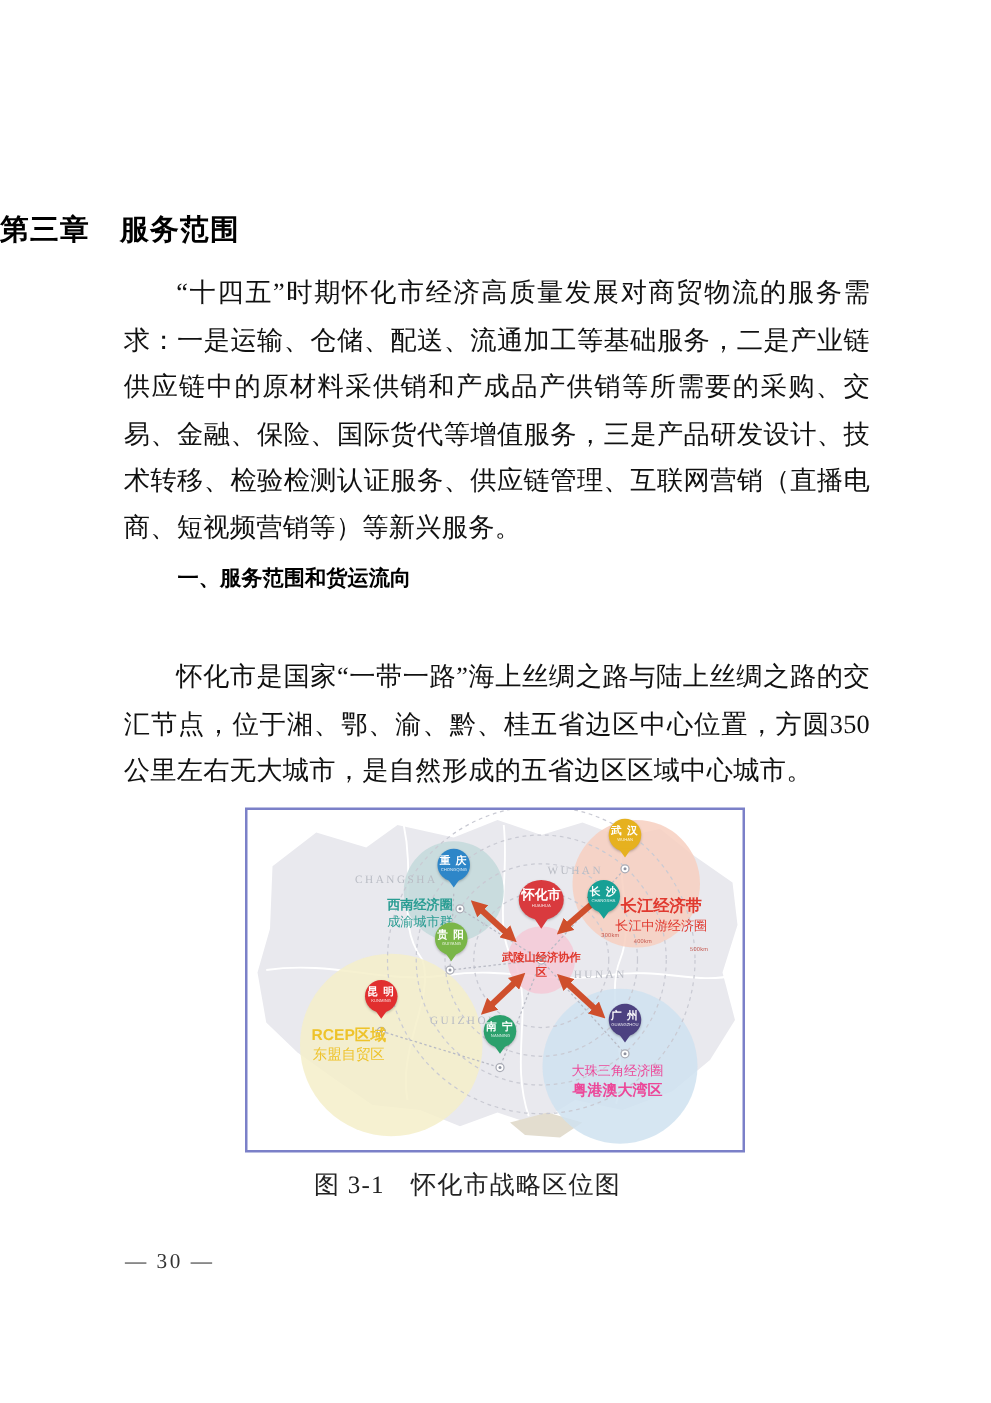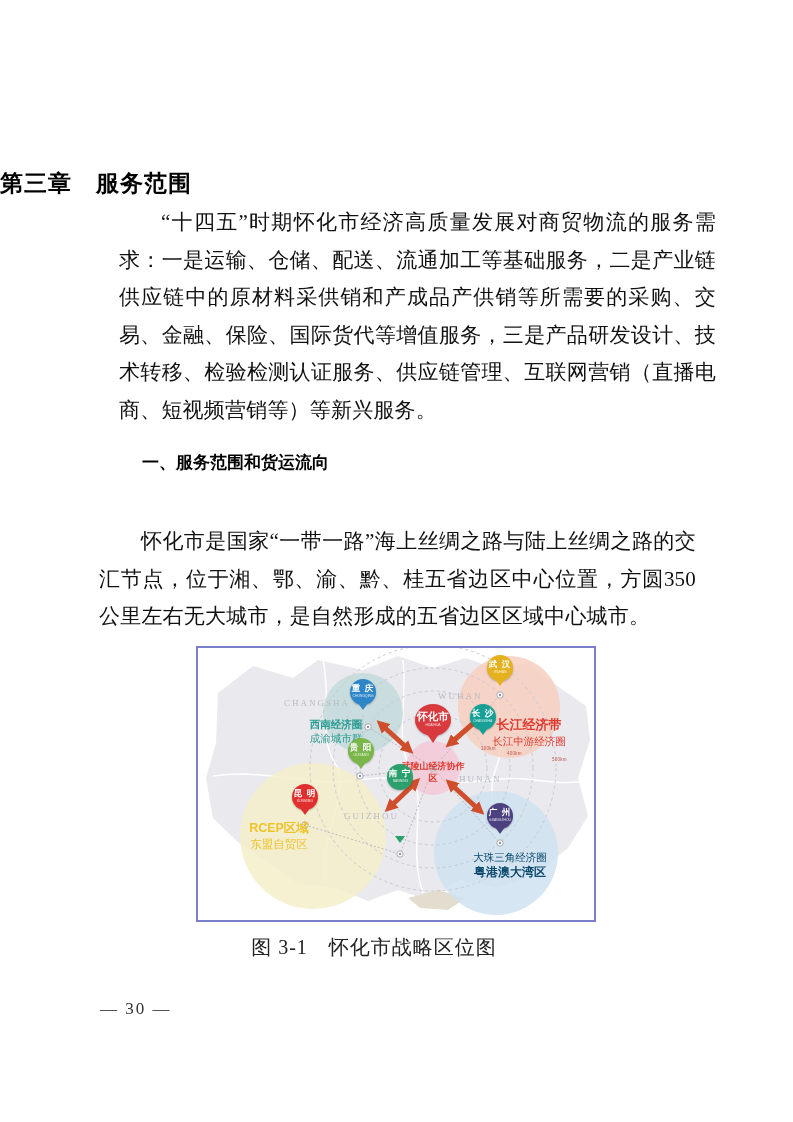--- a/index.html
+++ b/index.html
@@ -4,21 +4,21 @@
 <style>
   html,body{margin:0;padding:0;background:#ffffff;}
   .page{position:relative;width:793px;height:1122px;background:#ffffff;overflow:hidden;
         font-family:"Liberation Serif","DejaVu Serif",serif;color:#111;}
   
   .chapter-title{position:absolute;left:0;top:168px;width:793px;
       font-family:"Liberation Sans","DejaVu Sans",sans-serif;font-weight:bold;
       font-size:23px;letter-spacing:1px;color:#000;}
   .body-par{position:absolute;left:99px;width:597px;font-size:21px;line-height:37.6px;
       text-align:justify;text-indent:2em;word-break:break-all;letter-spacing:0.2px;}
-  .par-1{top:204px;margin-left:20px;}
+  .par-1{top:216px;}
   .par-2{top:523px;}
   .sec-heading{position:absolute;left:142px;top:451px;
       font-family:"Liberation Sans","DejaVu Sans",sans-serif;font-weight:bold;
       font-size:17px;color:#000;}
   .subsec-heading{position:absolute;left:142px;top:489px;font-size:20px;color:#000;}
   .figure-caption{position:absolute;left:0;top:934px;width:748px;text-align:center;
       font-size:20px;letter-spacing:1px;color:#222;}
   .page-number{position:absolute;left:100px;top:999px;font-size:17px;color:#333;letter-spacing:2px;}
   
   .figure{position:absolute;left:196px;top:646px;width:396px;height:272px;
@@ -37,21 +37,21 @@
   .region-label{position:absolute;text-align:center;line-height:1.35;}
   .region-label .l1{display:block;font-weight:bold;}
   .region-label .l2{display:block;}
   .lbl-southwest{left:106px;top:69px;width:64px;color:#2b9d93;font-size:10.5px;}
   .lbl-yangtze{left:288px;top:68px;width:86px;color:#e0392f;}
   .lbl-yangtze .l1{font-size:13px;}
   .lbl-yangtze .l2{font-size:10.5px;}
   .lbl-rcep{left:46px;top:172px;width:70px;color:#eec32b;}
   .lbl-rcep .l1{font-size:12.5px;}
   .lbl-rcep .l2{font-size:11.5px;}
-  .lbl-pearl{left:252px;top:202px;width:88px;color:#0c4a6e;margin-left:16px;}
+  .lbl-pearl{left:252px;top:202px;width:88px;color:#ec4899;}
   .lbl-pearl .l1{font-weight:normal;font-size:10.5px;}
   .lbl-pearl .l2{font-weight:bold;font-size:12px;}
   .lbl-wuling{left:200px;top:112px;width:70px;color:#e0392f;font-size:9px;font-weight:bold;}
   .dist-label{position:absolute;color:#c4564d;font-size:10px;transform:scale(0.45);
       transform-origin:left top;letter-spacing:0.5px;}
   
   .pin{position:absolute;transform:translate(-50%,-100%);display:flex;flex-direction:column;
       align-items:center;}
   .balloon{width:26px;height:26px;border-radius:50%;background:var(--c);color:#fff;
       display:flex;flex-direction:column;align-items:center;justify-content:center;
@@ -207,21 +207,21 @@
           </div>
           <div class="tail"></div>
       </div>
       <div class="pin" style="left: 107px; top: 172px; --c: #e12f2f;">
         <div class="balloon">
             <span class="pin-city">昆 明</span>
             <span class="pin-sub">KUNMING</span>
           </div>
           <div class="tail"></div>
       </div>
-      <div class="pin" style="left: 202px; top: 200px; gap: 48px; --c: #2ba06c;">
+      <div class="pin" style="left: 202px; top: 200px; --c: #2ba06c;">
         <div class="balloon">
             <span class="pin-city">南 宁</span>
             <span class="pin-sub">NANNING</span>
           </div>
           <div class="tail"></div>
       </div>
       <div class="pin" style="left: 302px; top: 191px; --c: #4c4180;">
         <div class="balloon">
             <span class="pin-city">广 州</span>
             <span class="pin-sub">GUANGZHOU</span>

